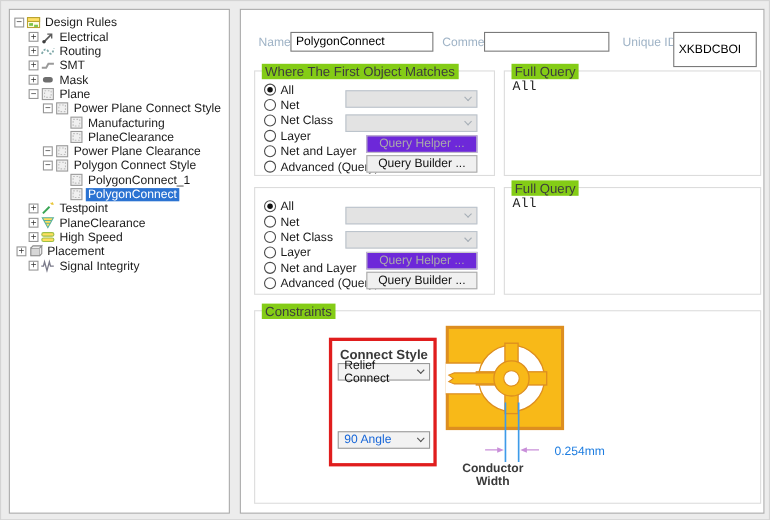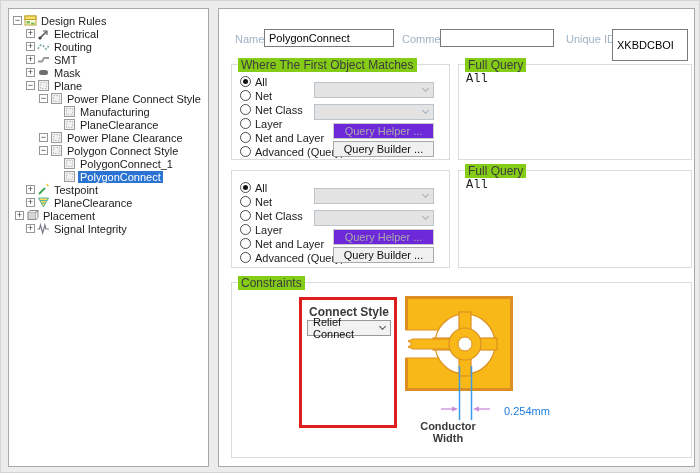--- a/index.html
+++ b/index.html
@@ -207,20 +207,27 @@
         </svg>
         <span class="tlabel">Testpoint</span>
       </div>
     <div class="trow" style="margin-left:13px">
         <span class="ebox plus"></span>
         <svg class="ticon" viewBox="0 0 13 13">
           <use href="#i-manu"></use>
         </svg>
         <span class="tlabel">PlaneClearance</span>
       </div>
+    <div class="trow" style="margin-left:13px">
+        <span class="ebox plus"></span>
+        <svg class="ticon" viewBox="0 0 13 13">
+          <use href="#i-speed"></use>
+        </svg>
+        <span class="tlabel">High Speed</span>
+      </div>
     <div class="trow" style="margin-left:2px">
         <span class="ebox plus"></span>
         <svg class="ticon" viewBox="0 0 13 13">
           <use href="#i-place"></use>
         </svg>
         <span class="tlabel">Placement</span>
       </div>
     <div class="trow" style="margin-left:13px">
         <span class="ebox plus"></span>
         <svg class="ticon" viewBox="0 0 13 13">
@@ -316,24 +323,28 @@
     </div>
 
     <div class="gbox" style="left:239px;top:161px;width:234px;height:98px">
       <span class="gtitle">Full Query</span>
       <div class="fq-text">All</div>
     </div>
 
     <div class="gbox" style="left:12px;top:273px;width:461px;height:176px">
       <span class="gtitle">Constraints</span>
 
-      <div class="redbox" style="left:67px;top:14px;width:98px;height:131px">
+      <div class="redbox" style="left:67px;top:24px;width:98px;height:117px">
         <span class="cs-title">Connect Style</span>
         <div class="combo" style="left:5px;top:20px;width:84px;height:16px">
             <span>Relief Connect</span>
+            <span class="chev"></span>
+          </div>
+        <div class="combo blue" style="left:5px;top:82px;width:84px;height:16px">
+            <span>90 Angle</span>
             <span class="chev"></span>
           </div>
       </div>
 
       <svg style="position:absolute;left:173px;top:13px" width="108" height="126" viewBox="0 0 108 126">
         <rect x="1.5" y="1.5" width="105" height="92" fill="#f8b918" stroke="#dd8e20" stroke-width="3"></rect>
         <rect x="0" y="34" width="32" height="28" fill="#ffffff"></rect>
         <path d="M0 34 h32 M0 62 h32" stroke="#dd8e20" stroke-width="1.2" fill="none"></path>
         <circle cx="60" cy="48" r="30" fill="#ffffff" stroke="#dd8e20" stroke-width="1.2"></circle>
         <rect x="54" y="16" width="12" height="64" fill="#f8b918" stroke="#dd8e20" stroke-width="1.2"></rect>

